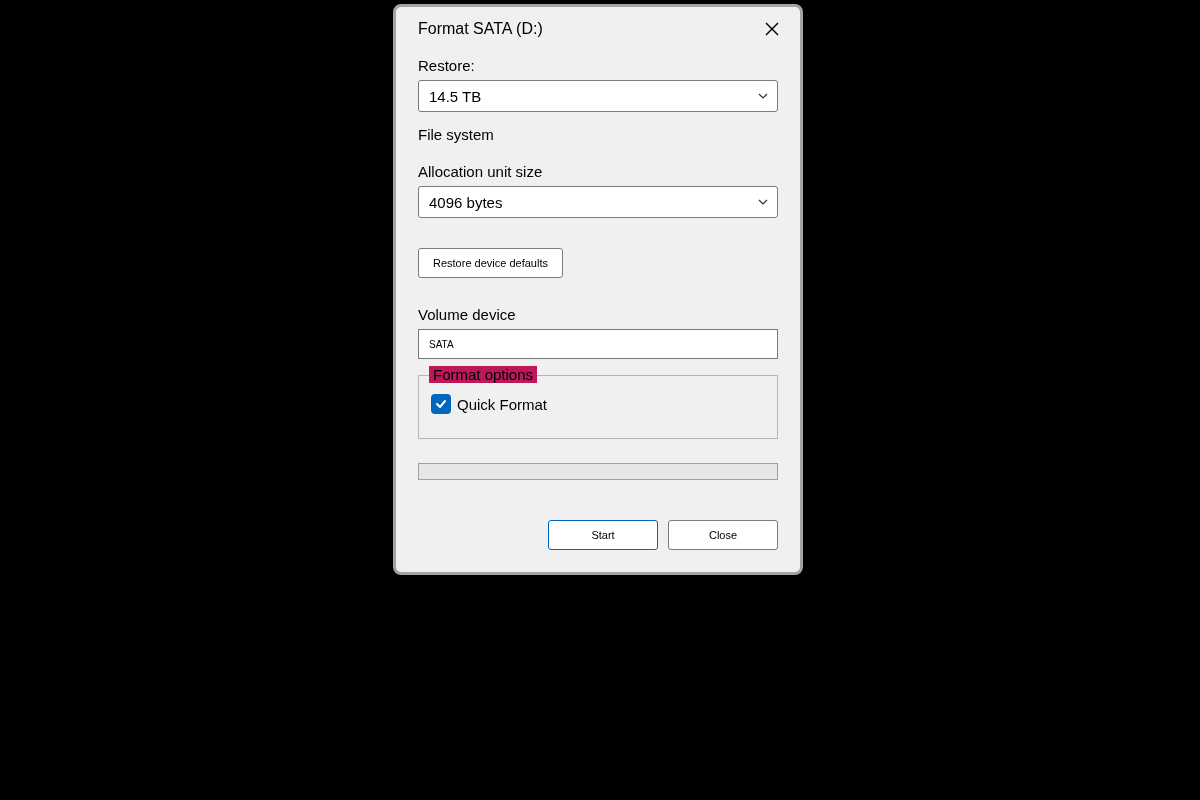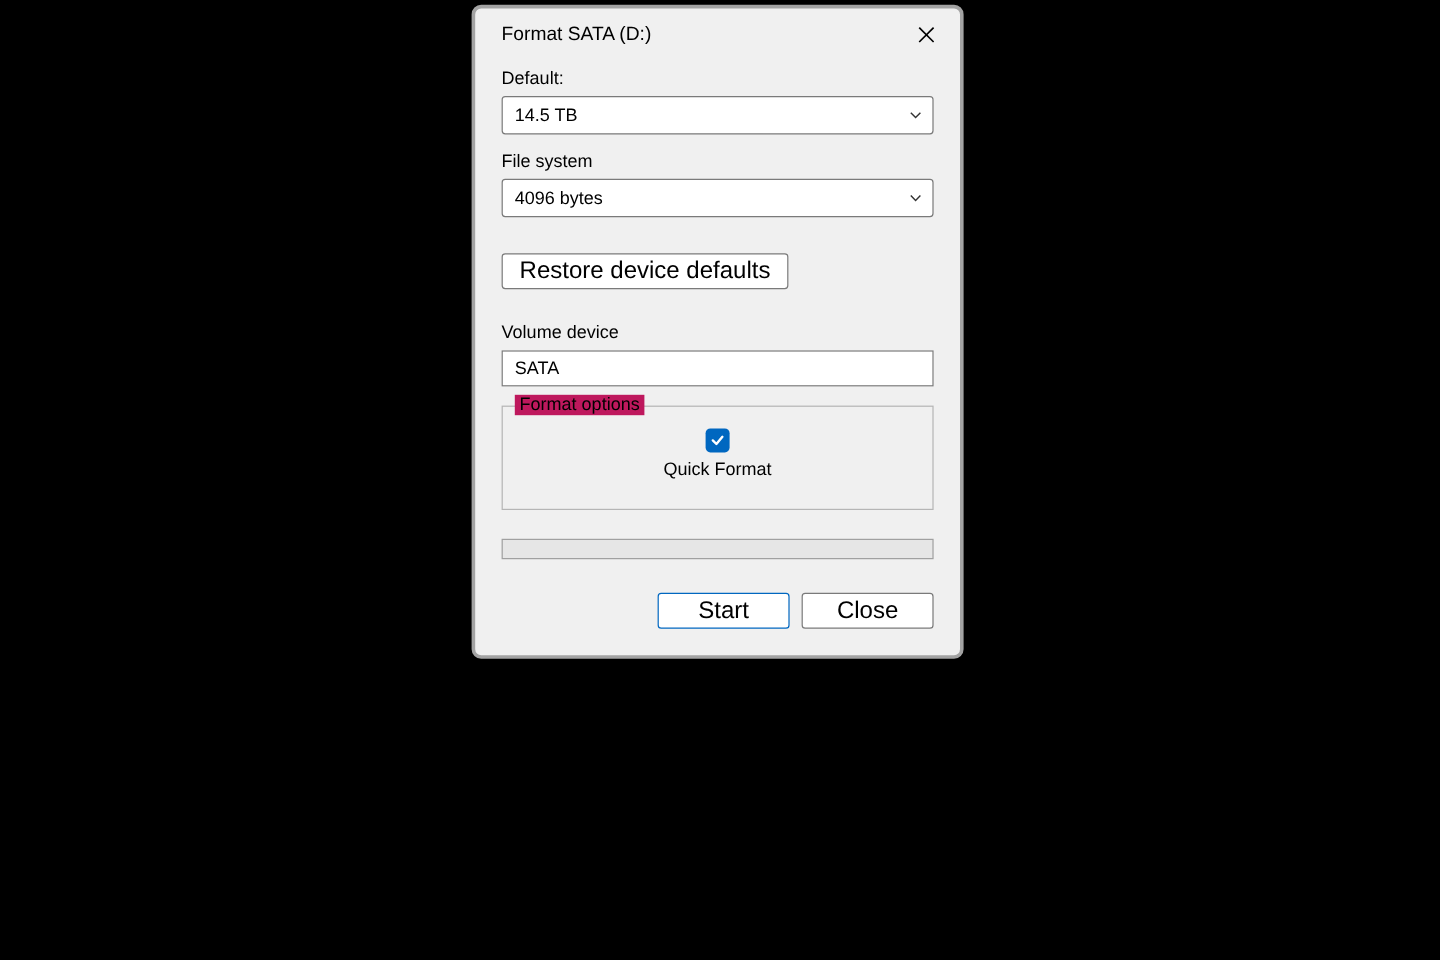--- a/index.html
+++ b/index.html
@@ -75,34 +75,34 @@
     transform: translateY(-50%);
     pointer-events: none;
   }
   .select .chev svg { width: 12px; height: 12px; display:block; }
   .btn {
     height: 30px;
     background: #fff;
     border: 1px solid #7a7a7a;
     border-radius: 3px;
     padding: 0 14px;
-    font-size: 20px;
+    font-size: 11px;
     cursor: pointer;
     display: inline-flex;
     align-items: center;
     justify-content: center;
   }
   .restore-row { margin-top: 30px; }
   .textinput {
     width: 100%;
     height: 30px;
     background: #fff;
     border: 1px solid #7a7a7a;
     padding: 0 10px;
-    font-size: 15px;
+    font-size: 10px;
     font-family: inherit;
   }
   .fieldset {
     border: 1px solid #b5b5b5;
     margin-top: 16px;
     padding: 12px 12px 24px 12px;
     position: relative;
   }
   .fieldset .legend {
     position: absolute;
@@ -110,21 +110,20 @@
     left: 10px;
     background: #be185d;
     padding: 0 4px;
     font-size: 15px;
   }
   .checkbox-row {
     display: flex;
     align-items: center;
     gap: 6px;
     margin-top: 6px;
-    flex-direction: column;
   }
   .checkbox {
     width: 20px;
     height: 20px;
     border-radius: 4px;
     background: #0067c0;
     display: flex;
     align-items: center;
     justify-content: center;
     cursor: pointer;
@@ -134,21 +133,21 @@
     width: 100%;
     height: 17px;
     border: 1px solid #a0a0a0;
     background: #e6e6e6;
     margin-top: 24px;
   }
   .footer {
     display: flex;
     justify-content: flex-end;
     gap: 10px;
-    margin-top: 28px;
+    margin-top: 40px;
   }
   .footer .btn {
     width: 110px;
     height: 30px;
   }
   .btn.primary {
     border: 1px solid #0067c0;
     color: #000;
   }
 </style>
@@ -161,32 +160,33 @@
     <div class="close-btn">
       <svg viewBox="0 0 14 14">
           <line x1="1" y1="1" x2="13" y2="13" stroke="#000" stroke-width="1.4"></line>
           <line x1="13" y1="1" x2="1" y2="13" stroke="#000" stroke-width="1.4"></line>
         </svg>
     </div>
   </div>
 
   <div class="body">
 
-    <div class="field-label first">Default:</div>
+    <div class="field-label first">Restore:</div>
     <div class="select">
       <span>14.5 TB</span>
       <span class="chev">
         <svg viewBox="0 0 12 12">
             <polyline points="2,4 6,8 10,4" fill="none" stroke="#333" stroke-width="1.2"></polyline>
           </svg>
       </span>
     </div>
 
     <div class="field-label">File system</div>
 
+    <div class="field-label">Allocation unit size</div>
     <div class="select">
       <span>4096 bytes</span>
       <span class="chev">
         <svg viewBox="0 0 12 12">
             <polyline points="2,4 6,8 10,4" fill="none" stroke="#333" stroke-width="1.2"></polyline>
           </svg>
       </span>
     </div>
 
     <div class="restore-row">

